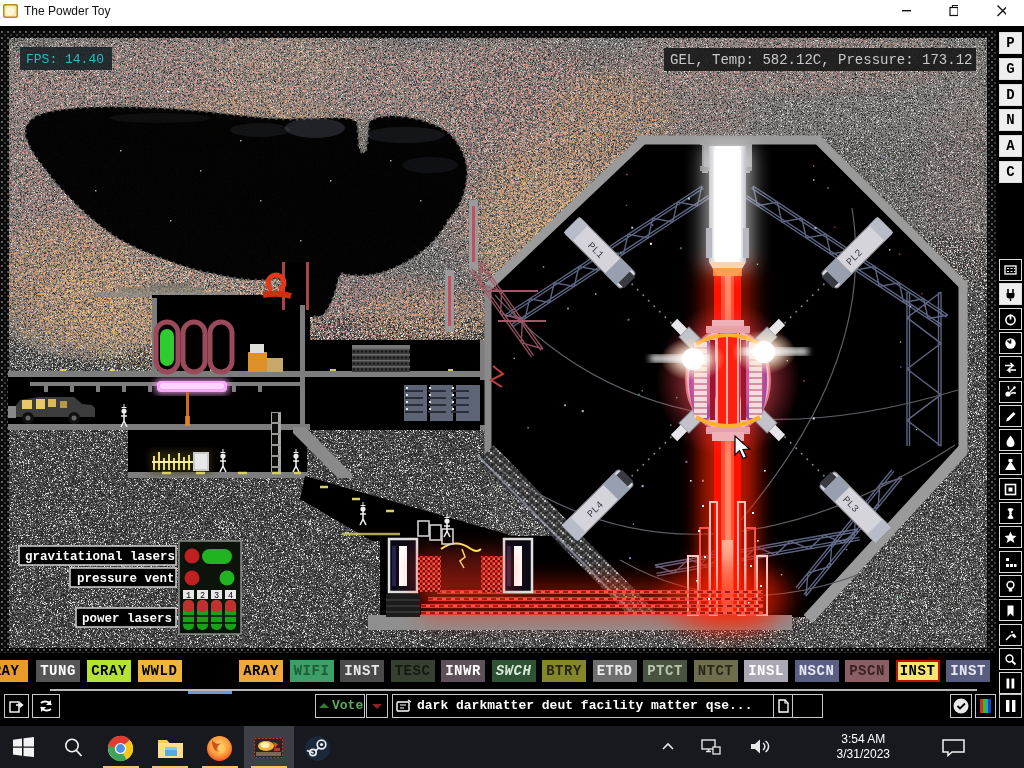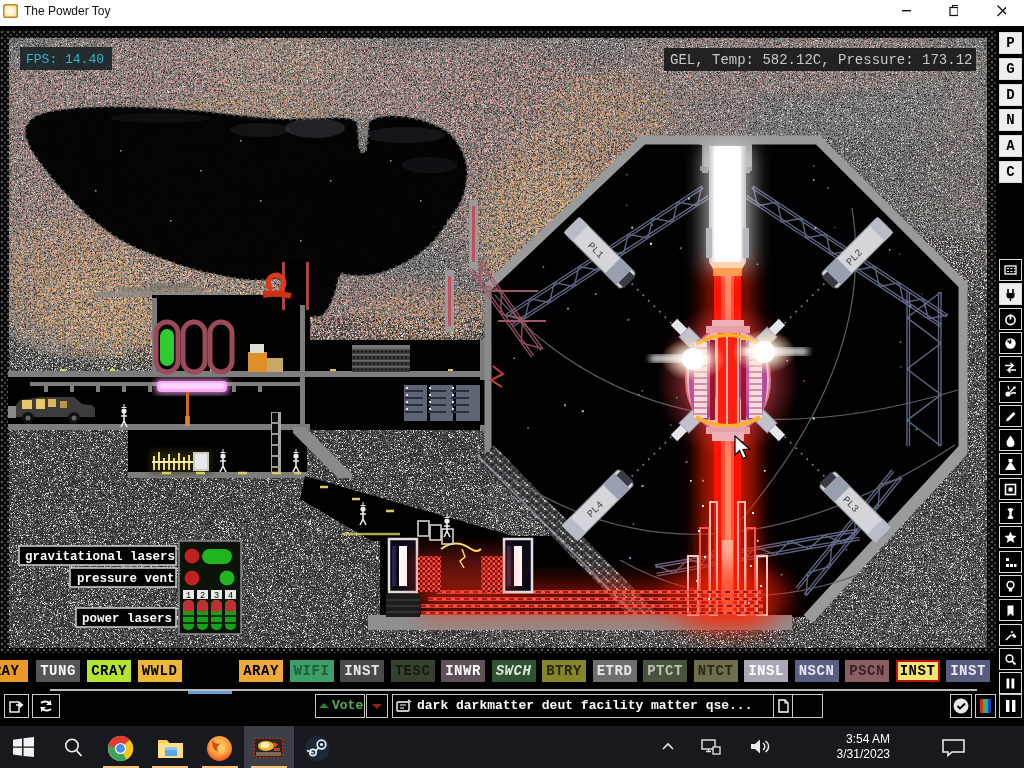--- a/index.html
+++ b/index.html
@@ -15,21 +15,21 @@
   .eb{position:absolute;top:1px;height:22px;width:44px;font-family:"Liberation Mono",monospace;
       font-weight:bold;font-size:14px;text-align:center;line-height:22px;letter-spacing:0.5px;}
   
   #botbar{position:absolute;left:0;top:694px;width:1024px;height:25px;background:#000;}
   .bb{position:absolute;top:0;height:24px;border:1px solid #c8c8c8;background:#000;color:#fff;
       font-family:"Liberation Mono",monospace;font-size:13px;font-weight:bold;line-height:22px;}
   
   #taskbar{position:absolute;left:0;top:726px;width:1024px;height:42px;background:#17191f;}
   .tb-underline{position:absolute;top:40px;height:2px;background:#f5c178;}
   #traytext{position:absolute;right:134px;top:6px;color:#fff;font-family:"Liberation Sans",sans-serif;
-      font-size:12px;text-align:right;line-height:15px;}
+      font-size:12px;text-align:center;line-height:15px;}
   
   .sb{position:absolute;left:999px;width:23px;height:22px;border:1px solid #dcdcdc;background:#000;
       color:#fff;font-family:"Liberation Mono",monospace;font-weight:bold;font-size:14px;
       text-align:center;line-height:20px;}
   .sbw{background:#eee;color:#000;}
 </style>
 </head>
 <body>
 
 <svg id="game" class="abs" style="left:0;top:22px" width="1024" height="704" viewBox="0 0 1024 704">

